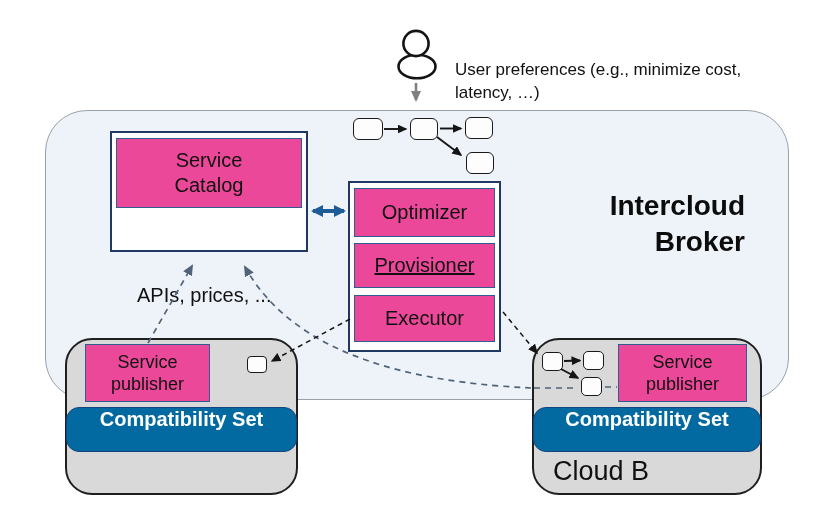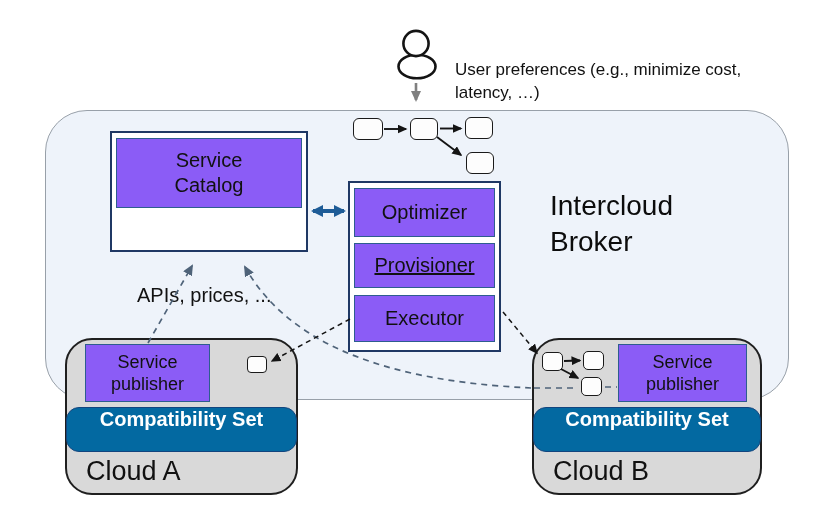--- a/index.html
+++ b/index.html
@@ -9,21 +9,21 @@
   }
   .abs{position:absolute;box-sizing:border-box;}
   
   #broker{
     left:45px;top:110px;width:744px;height:290px;
     background:#eef3fa;border:1.6px solid #98a0a9;border-radius:42px;z-index:1;
   }
   
   .outer-box{background:#ffffff;border:2px solid #1f3864;z-index:3;}
   .lite-box{
-    background:#8b5cf6;border:1.6px solid #2e5d8f;z-index:4;
+    background:#ec4899;border:1.6px solid #2e5d8f;z-index:4;
     display:flex;align-items:center;justify-content:center;text-align:center;
     font-size:20px;line-height:1.25;color:#111;
   }
   
   .node{
     background:#fdfdfd;border:1.9px solid #1a1a1a;border-radius:6px;z-index:4;
   }
   
   .cloud{
     background:#d9d9d9;border:2px solid #1f1f1f;border-radius:27px;z-index:2;
@@ -32,21 +32,21 @@
     background:#0369a1;border:1px solid #12457f;border-radius:13px;z-index:4;
     display:flex;align-items:flex-start;justify-content:center;
     color:#ffffff;font-weight:bold;font-size:20px;
   }
   .cloud-name{
     z-index:4;font-size:27px;color:#111;white-space:nowrap;
   }
   .sp-box{font-size:18px;}
   #broker-title{
     left:550px;top:188px;width:195px;z-index:3;
-    font-size:28px;line-height:1.28;text-align:left;color:#0c0c0c;
+    font-size:28px;line-height:1.28;text-align:right;color:#0c0c0c;font-weight:bold;
   }
   .annot{font-size:17px;line-height:1.2;white-space:nowrap;z-index:3;}
   #apis-label{left:137px;top:284px;font-size:20px;white-space:nowrap;z-index:3;}
   #overlay{position:absolute;left:0;top:0;width:820px;height:514px;z-index:6;pointer-events:none;}
 </style>
 </head>
 <body>
 
 <div id="stage">
 
@@ -81,21 +81,20 @@
   <div id="apis-label" class="abs">APIs, prices, ...</div>
 
   <div class="abs cloud" style="left:65px;top:338px;width:233px;height:157px;"></div>
   <div class="abs lite-box sp-box" style="left:85px;top:344px;width:125px;height:58px;">
     <span style="width:90px;">Service publisher</span>
   </div>
   <div class="abs node" style="left:247px;top:356px;width:20px;height:17px;border-radius:4px;"></div>
   <div class="abs compat" style="left:66px;top:407px;width:231px;height:45px;">
     <span>Compatibility Set</span>
   </div>
-  <div class="abs cloud-name" style="left:86px;top:456px;">Cloud A</div>
 
   <div class="abs cloud" style="left:532px;top:338px;width:230px;height:157px;"></div>
   <div class="abs node" style="left:542px;top:352px;width:21px;height:19px;border-radius:5px;"></div>
   <div class="abs node" style="left:583px;top:351px;width:21px;height:19px;border-radius:5px;"></div>
   <div class="abs node" style="left:581px;top:377px;width:21px;height:19px;border-radius:5px;"></div>
   <div class="abs lite-box sp-box" style="left:618px;top:344px;width:129px;height:58px;">
     <span style="width:90px;">Service publisher</span>
   </div>
   <div class="abs compat" style="left:533px;top:407px;width:228px;height:45px;">
     <span>Compatibility Set</span>

